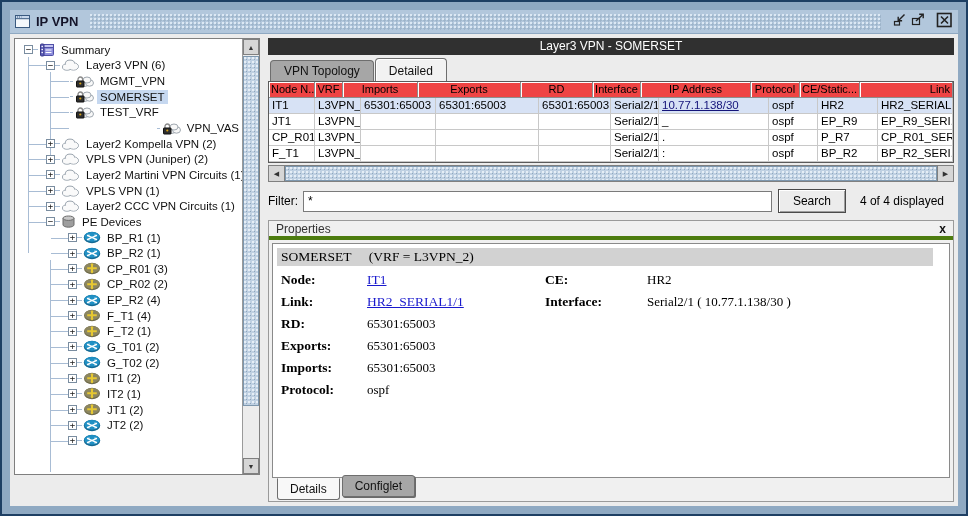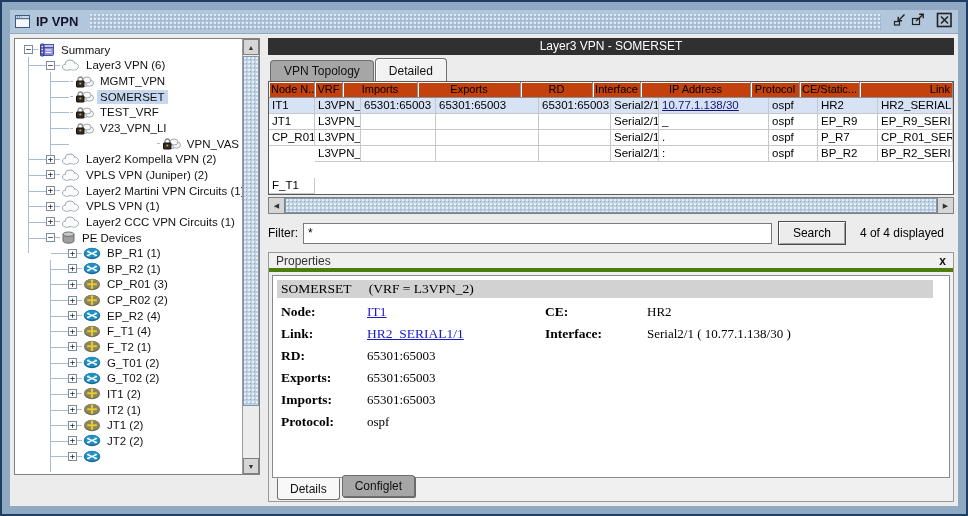--- a/index.html
+++ b/index.html
@@ -56,21 +56,21 @@
   .rpanel { flex:1; min-width:0; display:flex; flex-direction:column; }
   .dark-header { height:17px; background:#303030; color:#FFF; font-size:12px; text-align:center;
                  line-height:17px; flex:0 0 auto; }
   .tabs { height:23px; margin-top:3px; display:flex; align-items:flex-end; padding-left:2px; flex:0 0 auto; }
   .tab { font-size:12px; color:#111; padding:3px 13px 3px 13px; border:1px solid #6E6E6E; border-bottom:none;
          border-radius:4px 4px 0 0; background:#A6A6A6; margin-right:1px; }
   .tab.selected { background:#F2F2F2; padding-top:5px; box-shadow:inset 1px 1px 0 #fff; }
 
   
   .vpntable { border:1px solid #5A5A5A; background:#fff; flex:0 0 auto; overflow:hidden; }
-  .thead { display:flex; background:#c2410c; }
+  .thead { display:flex; background:#ef4444; }
   .th { font-size:11px; height:16px; line-height:15px; text-align:center; color:#000;
         border-right:1px solid #8E8E8E; border-bottom:1px solid #8E8E8E;
         box-shadow:inset 1px 1px 0 #FFFFFF; overflow:hidden; white-space:nowrap; padding:0 2px; flex:0 0 auto; }
   .th.left { text-align:left; }
   .th.right { text-align:right; }
   .th.last { flex:1 1 auto; }
   .tr { display:flex; background:#fff; }
   .tr.rowsel { background:#D7E2F5; }
   .td { font-size:11.5px; height:16px; line-height:15px; color:#000; padding:0 3px;
         border-right:1px solid #C8C8C8; border-bottom:1px solid #C8C8C8;
@@ -243,36 +243,20 @@
                     <ellipse cx="15.5" cy="8" rx="4" ry="3.2"></ellipse>
                     <ellipse cx="13" cy="5" rx="4" ry="3"></ellipse>
                   </g>
                   <path d="M4 6.5 V4.3 a2.3 2.3 0 0 1 4.6 0 V6.5" fill="none" stroke="#8A8A8A" stroke-width="1.3"></path>
                   <rect x="2.5" y="6" width="7.5" height="6" rx="0.5" fill="#2E2E2E" stroke="#111"></rect>
                   <circle cx="6.3" cy="8.5" r="1.1" fill="#D4A017"></circle>
                 </svg>
               </span>
               <span class="tlabel">TEST_VRF</span>
             </div>
-            <div class="trow d2" style="padding-left: 55px;">
-              <span class="stub long"></span>
-              <span class="ticon">
-                <svg width="20" height="13" viewBox="0 0 20 13">
-                  <g fill="#F8F8F8" stroke="#A0A8B0">
-                    <ellipse cx="10.5" cy="8.5" rx="4" ry="3"></ellipse>
-                    <ellipse cx="15.5" cy="8" rx="4" ry="3.2"></ellipse>
-                    <ellipse cx="13" cy="5" rx="4" ry="3"></ellipse>
-                  </g>
-                  <path d="M4 6.5 V4.3 a2.3 2.3 0 0 1 4.6 0 V6.5" fill="none" stroke="#8A8A8A" stroke-width="1.3"></path>
-                  <rect x="2.5" y="6" width="7.5" height="6" rx="0.5" fill="#2E2E2E" stroke="#111"></rect>
-                  <circle cx="6.3" cy="8.5" r="1.1" fill="#D4A017"></circle>
-                </svg>
-              </span>
-              <span class="tlabel">V23_VPN_LI</span>
-            </div>
             <div class="trow d2" style="padding-left: 55px; justify-content: flex-end;">
               <span class="stub long"></span>
               <span class="ticon">
                 <svg width="20" height="13" viewBox="0 0 20 13">
                   <g fill="#F8F8F8" stroke="#A0A8B0">
                     <ellipse cx="10.5" cy="8.5" rx="4" ry="3"></ellipse>
                     <ellipse cx="15.5" cy="8" rx="4" ry="3.2"></ellipse>
                     <ellipse cx="13" cy="5" rx="4" ry="3"></ellipse>
                   </g>
                   <path d="M4 6.5 V4.3 a2.3 2.3 0 0 1 4.6 0 V6.5" fill="none" stroke="#8A8A8A" stroke-width="1.3"></path>
@@ -635,21 +619,21 @@
               <div class="td" style="width: 75px;"></div>
               <div class="td" style="width: 103px;"></div>
               <div class="td" style="width: 72px;"></div>
               <div class="td" style="width: 48px;">Serial2/1</div>
               <div class="td" style="width: 110px;">.</div>
               <div class="td" style="width: 49px;">ospf</div>
               <div class="td" style="width: 60px;">P_R7</div>
               <div class="td last">CP_R01_SER</div>
             </div>
             <div class="tr">
-              <div class="td" style="width: 46px; margin-top: 32px;">F_T1</div>
+              <div class="td" style="width: 46px;">F_T1</div>
               <div class="td" style="width: 46px;">L3VPN_2</div>
               <div class="td" style="width: 75px;"></div>
               <div class="td" style="width: 103px;"></div>
               <div class="td" style="width: 72px;"></div>
               <div class="td" style="width: 48px;">Serial2/1</div>
               <div class="td" style="width: 110px;">:</div>
               <div class="td" style="width: 49px;">ospf</div>
               <div class="td" style="width: 60px;">BP_R2</div>
               <div class="td last">BP_R2_SERI.</div>
             </div>

